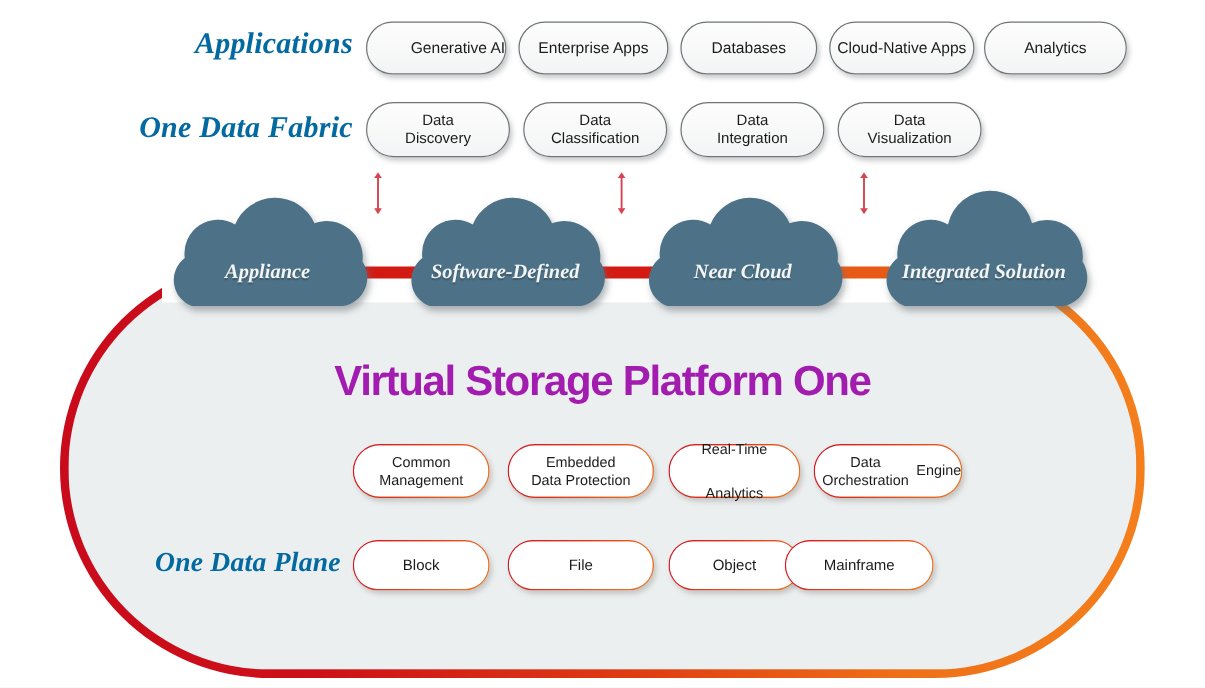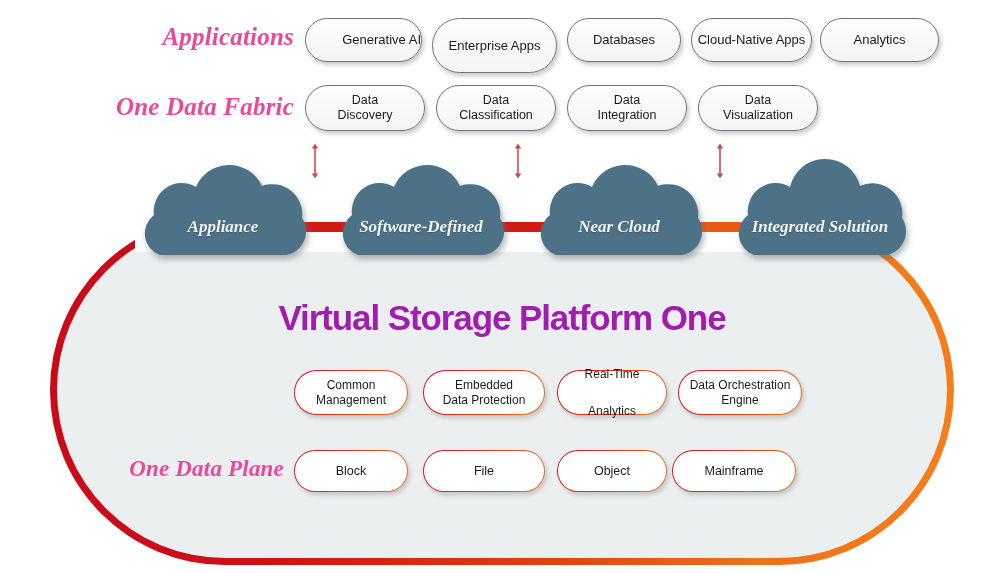--- a/index.html
+++ b/index.html
@@ -11,21 +11,21 @@
     position:relative;
   }
   #stage{position:absolute;left:0;top:0;width:1004px;height:573px;}
 
   
   .row-label{
     position:absolute;
     font-family:"Liberation Serif", serif;
     font-style:italic;
     font-weight:700;
-    color:#ec4899;
+    color:#0369a1;
     white-space:nowrap;
     text-align:right;
     letter-spacing:.2px;
   }
 
   
   .pill{
     position:absolute;
     box-sizing:border-box;
     display:flex;
@@ -115,21 +115,21 @@
 
   <div id="platform" style="left:50px;top:215px;width:904px;height:350px;"></div>
 
   <div class="top-mask" style="left:135px;top:210px;width:740px;height:42px;"></div>
 
   <div class="row-label" style="left:40px;top:23px;width:254px;font-size:25px;">Applications</div>
 
   <div class="pill pill-grey" style="left:305px;top:18px;width:117px;height:44px;font-size:13px;justify-content:flex-end;">
     <span class="pl">Generative AI</span>
   </div>
-  <div class="pill pill-grey" style="left:432px;top:18px;width:125px;height:55px;font-size:13px;">
+  <div class="pill pill-grey" style="left:432px;top:18px;width:125px;height:44px;font-size:13px;">
     <span class="pl">Enterprise Apps</span>
   </div>
   <div class="pill pill-grey" style="left:567px;top:18px;width:114px;height:44px;font-size:13px;">
     <span class="pl">Databases</span>
   </div>
   <div class="pill pill-grey" style="left:691px;top:18px;width:121px;height:44px;font-size:13px;">
     <span class="pl">Cloud-Native Apps</span>
   </div>
   <div class="pill pill-grey" style="left:820px;top:18px;width:119px;height:44px;font-size:13px;">
     <span class="pl">Analytics</span>
@@ -268,33 +268,33 @@
     <span class="pl">Management</span>
   </div>
   <div class="pill pill-grad" style="left:423px;top:370px;width:122px;height:45px;font-size:12px;flex-direction:column;">
     <span class="pl">Embedded</span>
     <span class="pl">Data Protection</span>
   </div>
   <div class="pill pill-grad" style="left:557px;top:370px;width:110px;height:45px;font-size:12px;flex-direction:column;gap:22px;">
     <span class="pl">Real-Time</span>
     <span class="pl">Analytics</span>
   </div>
-  <div class="pill pill-grad" style="left:678px;top:370px;width:124px;height:45px;font-size:12px;flex-direction:column;">
+  <div class="pill pill-grad" style="left:678px;top:370px;width:124px;height:45px;font-size:12px;flex-direction:row;">
     <span class="pl">Data Orchestration</span>
     <span class="pl">Engine</span>
   </div>
 
   <div class="row-label" style="left:30px;top:456px;width:254px;font-size:23px;">One Data Plane</div>
 
   <div class="pill pill-grad" style="left:294px;top:450px;width:114px;height:42px;font-size:12.5px;">
     <span class="pl">Block</span>
   </div>
   <div class="pill pill-grad" style="left:423px;top:450px;width:122px;height:42px;font-size:12.5px;">
     <span class="pl">File</span>
   </div>
   <div class="pill pill-grad" style="left:557px;top:450px;width:110px;height:42px;font-size:12.5px;">
     <span class="pl">Object</span>
   </div>
-  <div class="pill pill-grad" style="left:672px;top:450px;width:124px;height:42px;font-size:12.5px;">
+  <div class="pill pill-grad" style="left:654px;top:450px;width:124px;height:42px;font-size:12.5px;">
     <span class="pl">Mainframe</span>
   </div>
 
 </div>
 
 </body></html>

